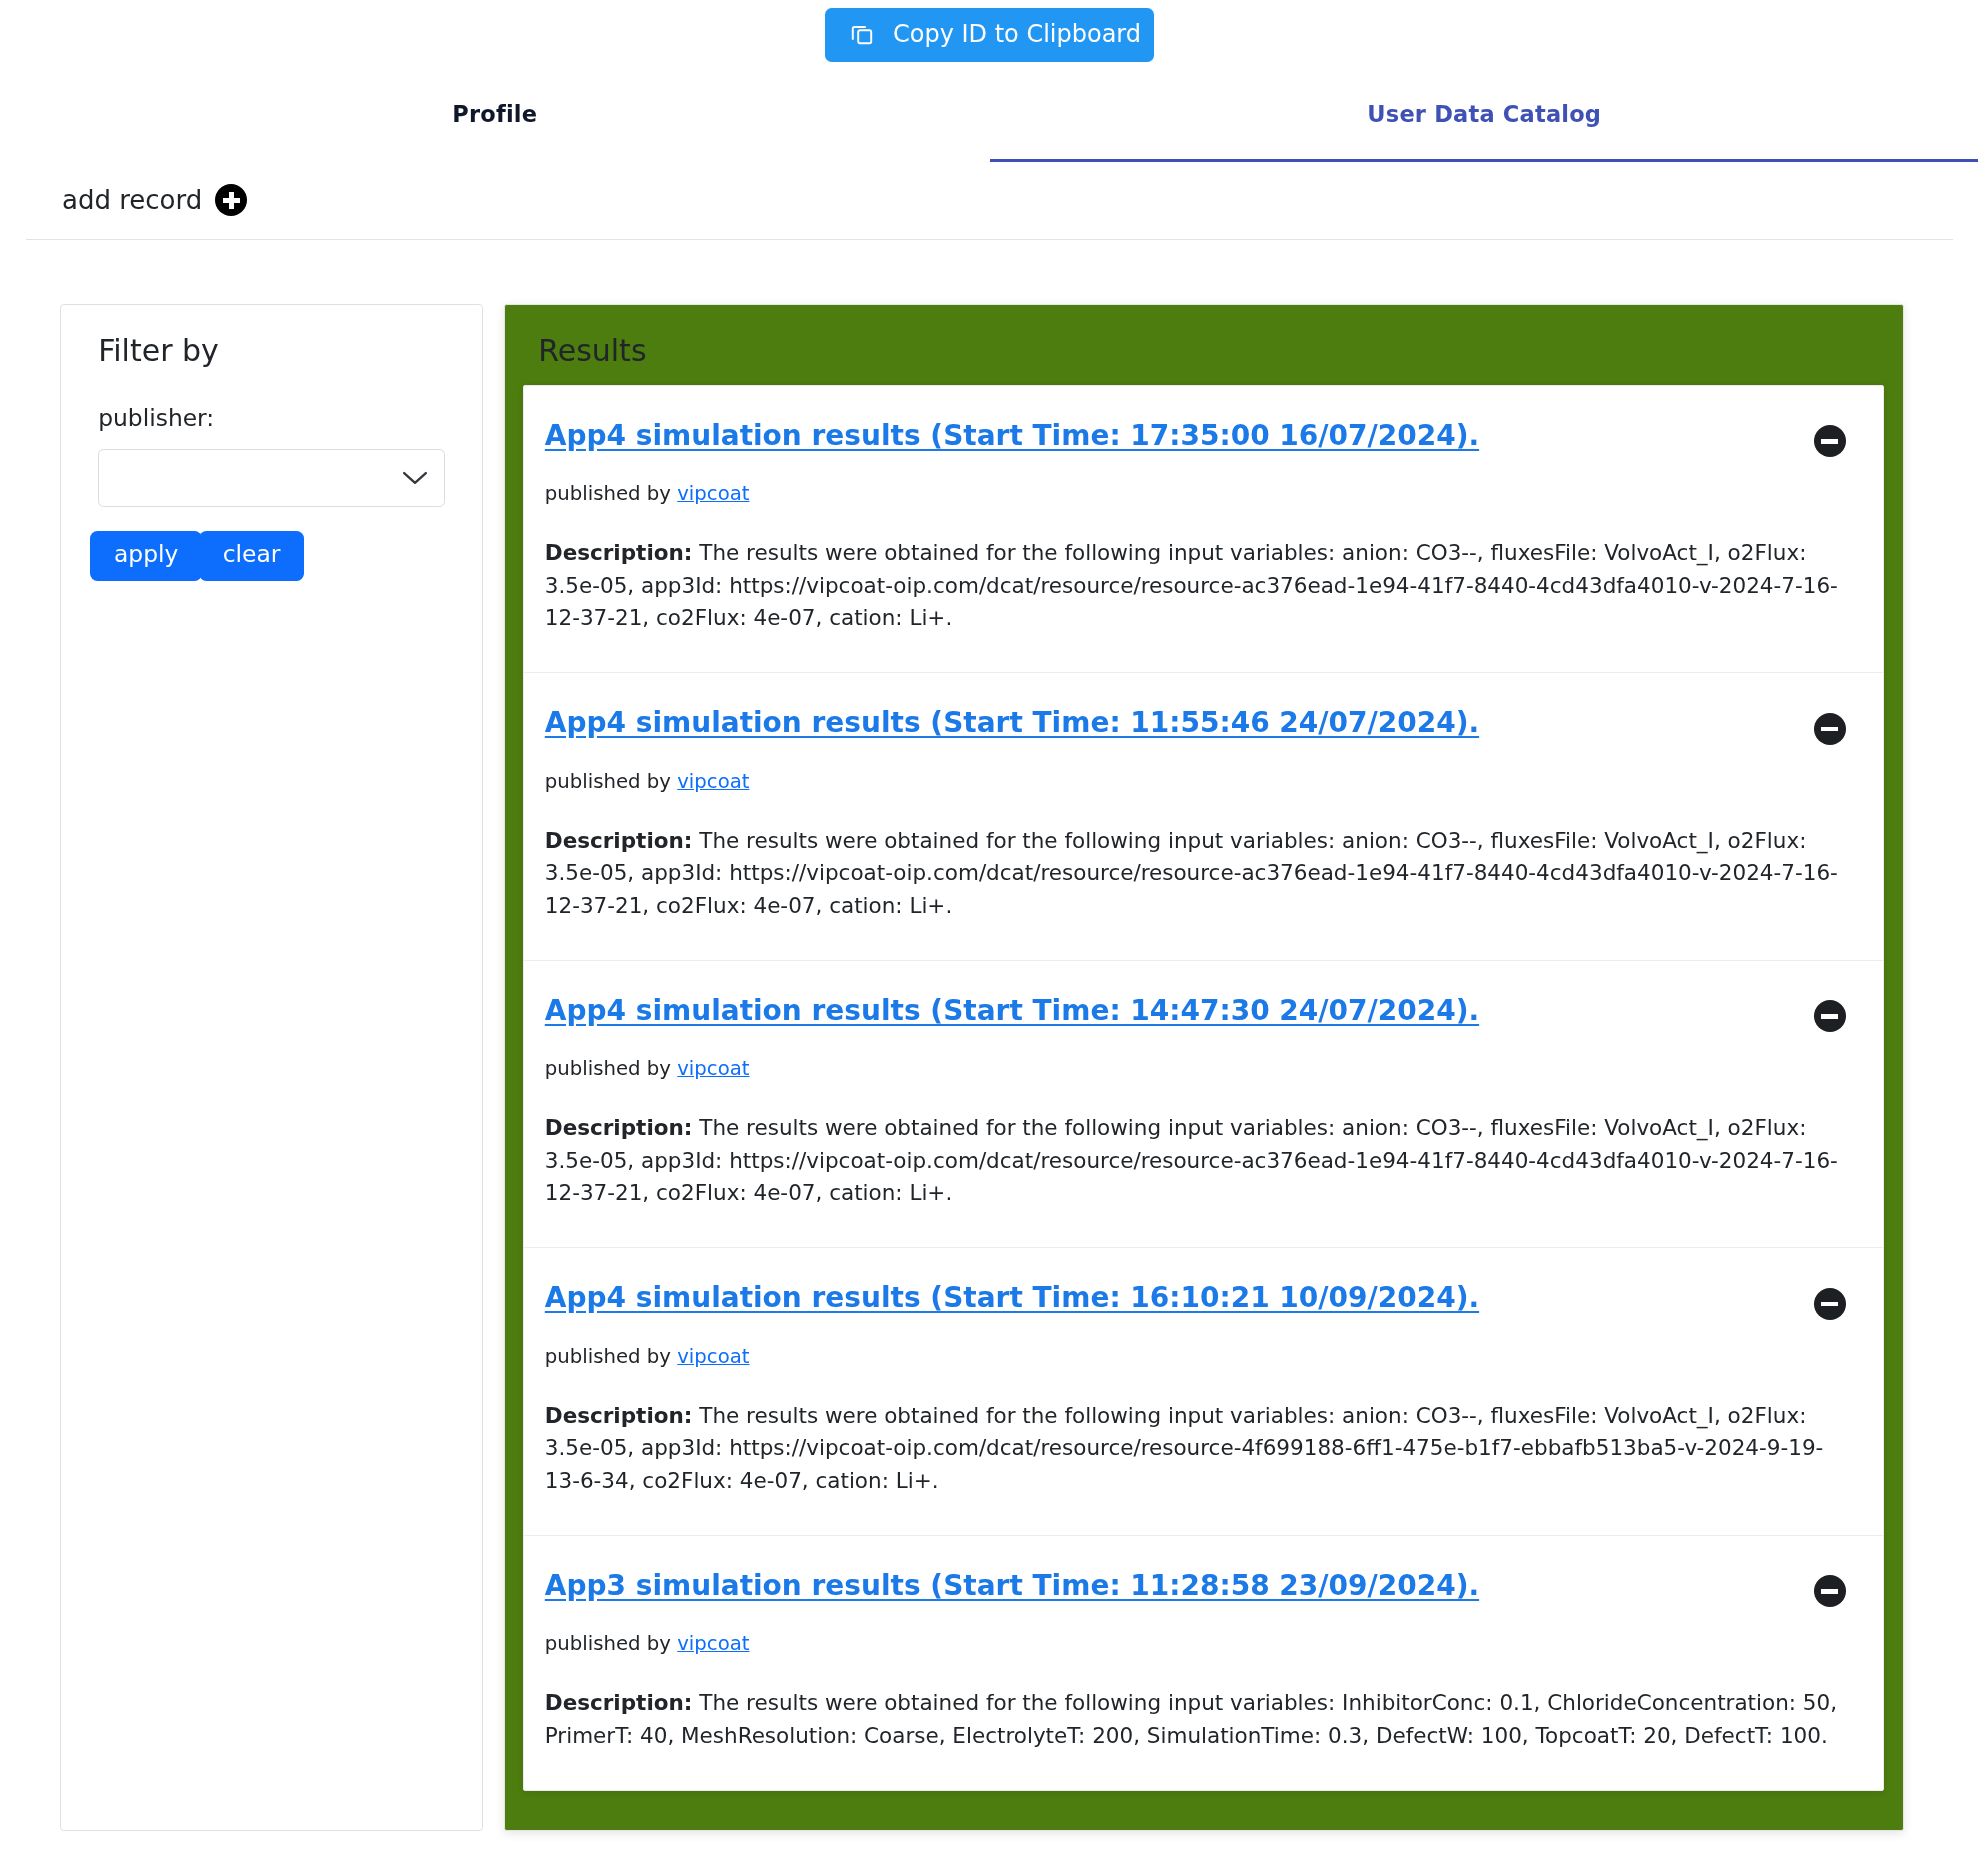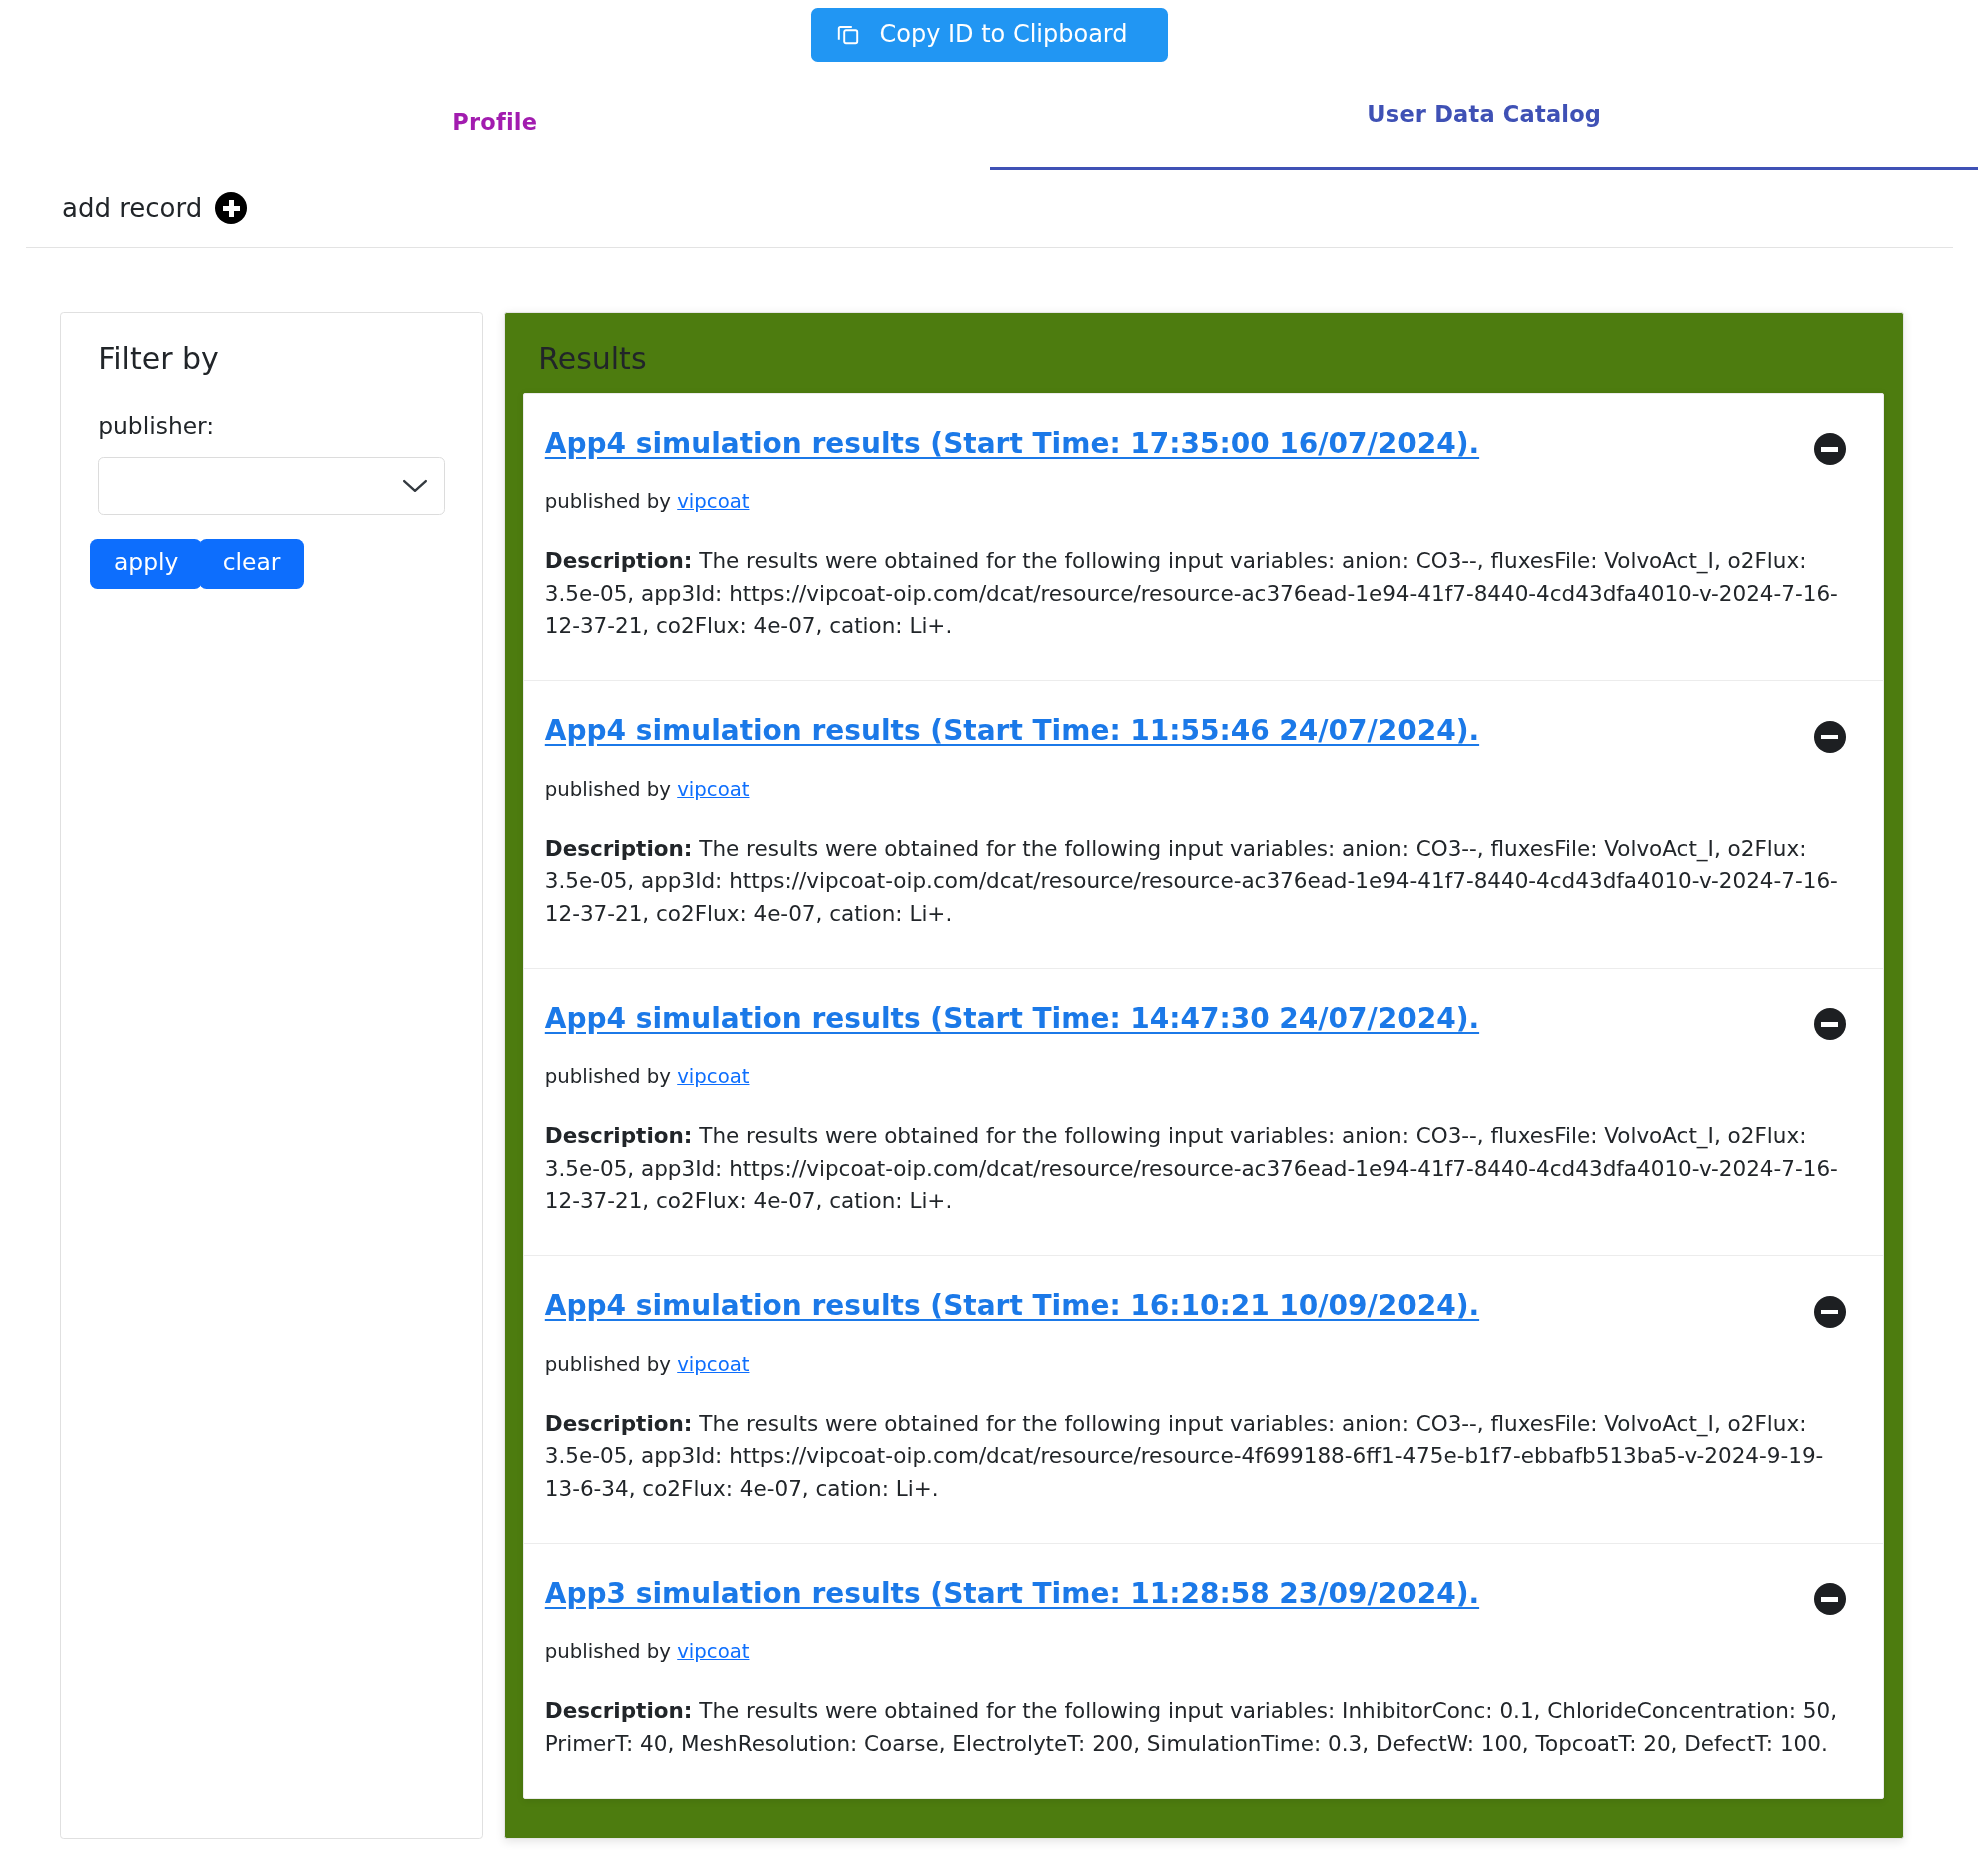--- a/index.html
+++ b/index.html
@@ -25,21 +25,21 @@
   .copy-btn {
     display: inline-flex;
     align-items: center;
     gap: 18px;
     background: #2196f3;
     color: #ffffff;
     border: none;
     border-radius: 6.6px;
     font-size: 24px;
     font-family: "DejaVu Sans", "Liberation Sans", sans-serif;
-    padding: 13px 40px 15px 24px;
+    padding: 13px 13px 15px 24px;
     cursor: pointer;
     line-height: 1;
     justify-content: space-between;
   }
   .copy-btn .ic { display: inline-flex; align-items: center; }
 
   
   .tabs {
     display: flex;
     margin-top: 39px;
@@ -48,21 +48,21 @@
   .tab {
     flex: 1 1 50%;
     text-align: center;
     font-size: 22.5px;
     font-weight: 700;
     padding-bottom: 32px;
     letter-spacing: 0.2px;
     cursor: pointer;
     border-bottom: 3.7px solid transparent;
   }
-  .tab.inactive { color: #a21caf; margin-top: 8px; }
+  .tab.inactive { color: #0f172a; }
   .tab.active {
     color: #3f51b5;
     border-bottom: 3.7px solid #3f51b5;
   }
 
   
   .add-row {
     display: flex;
     align-items: center;
     gap: 13px;

